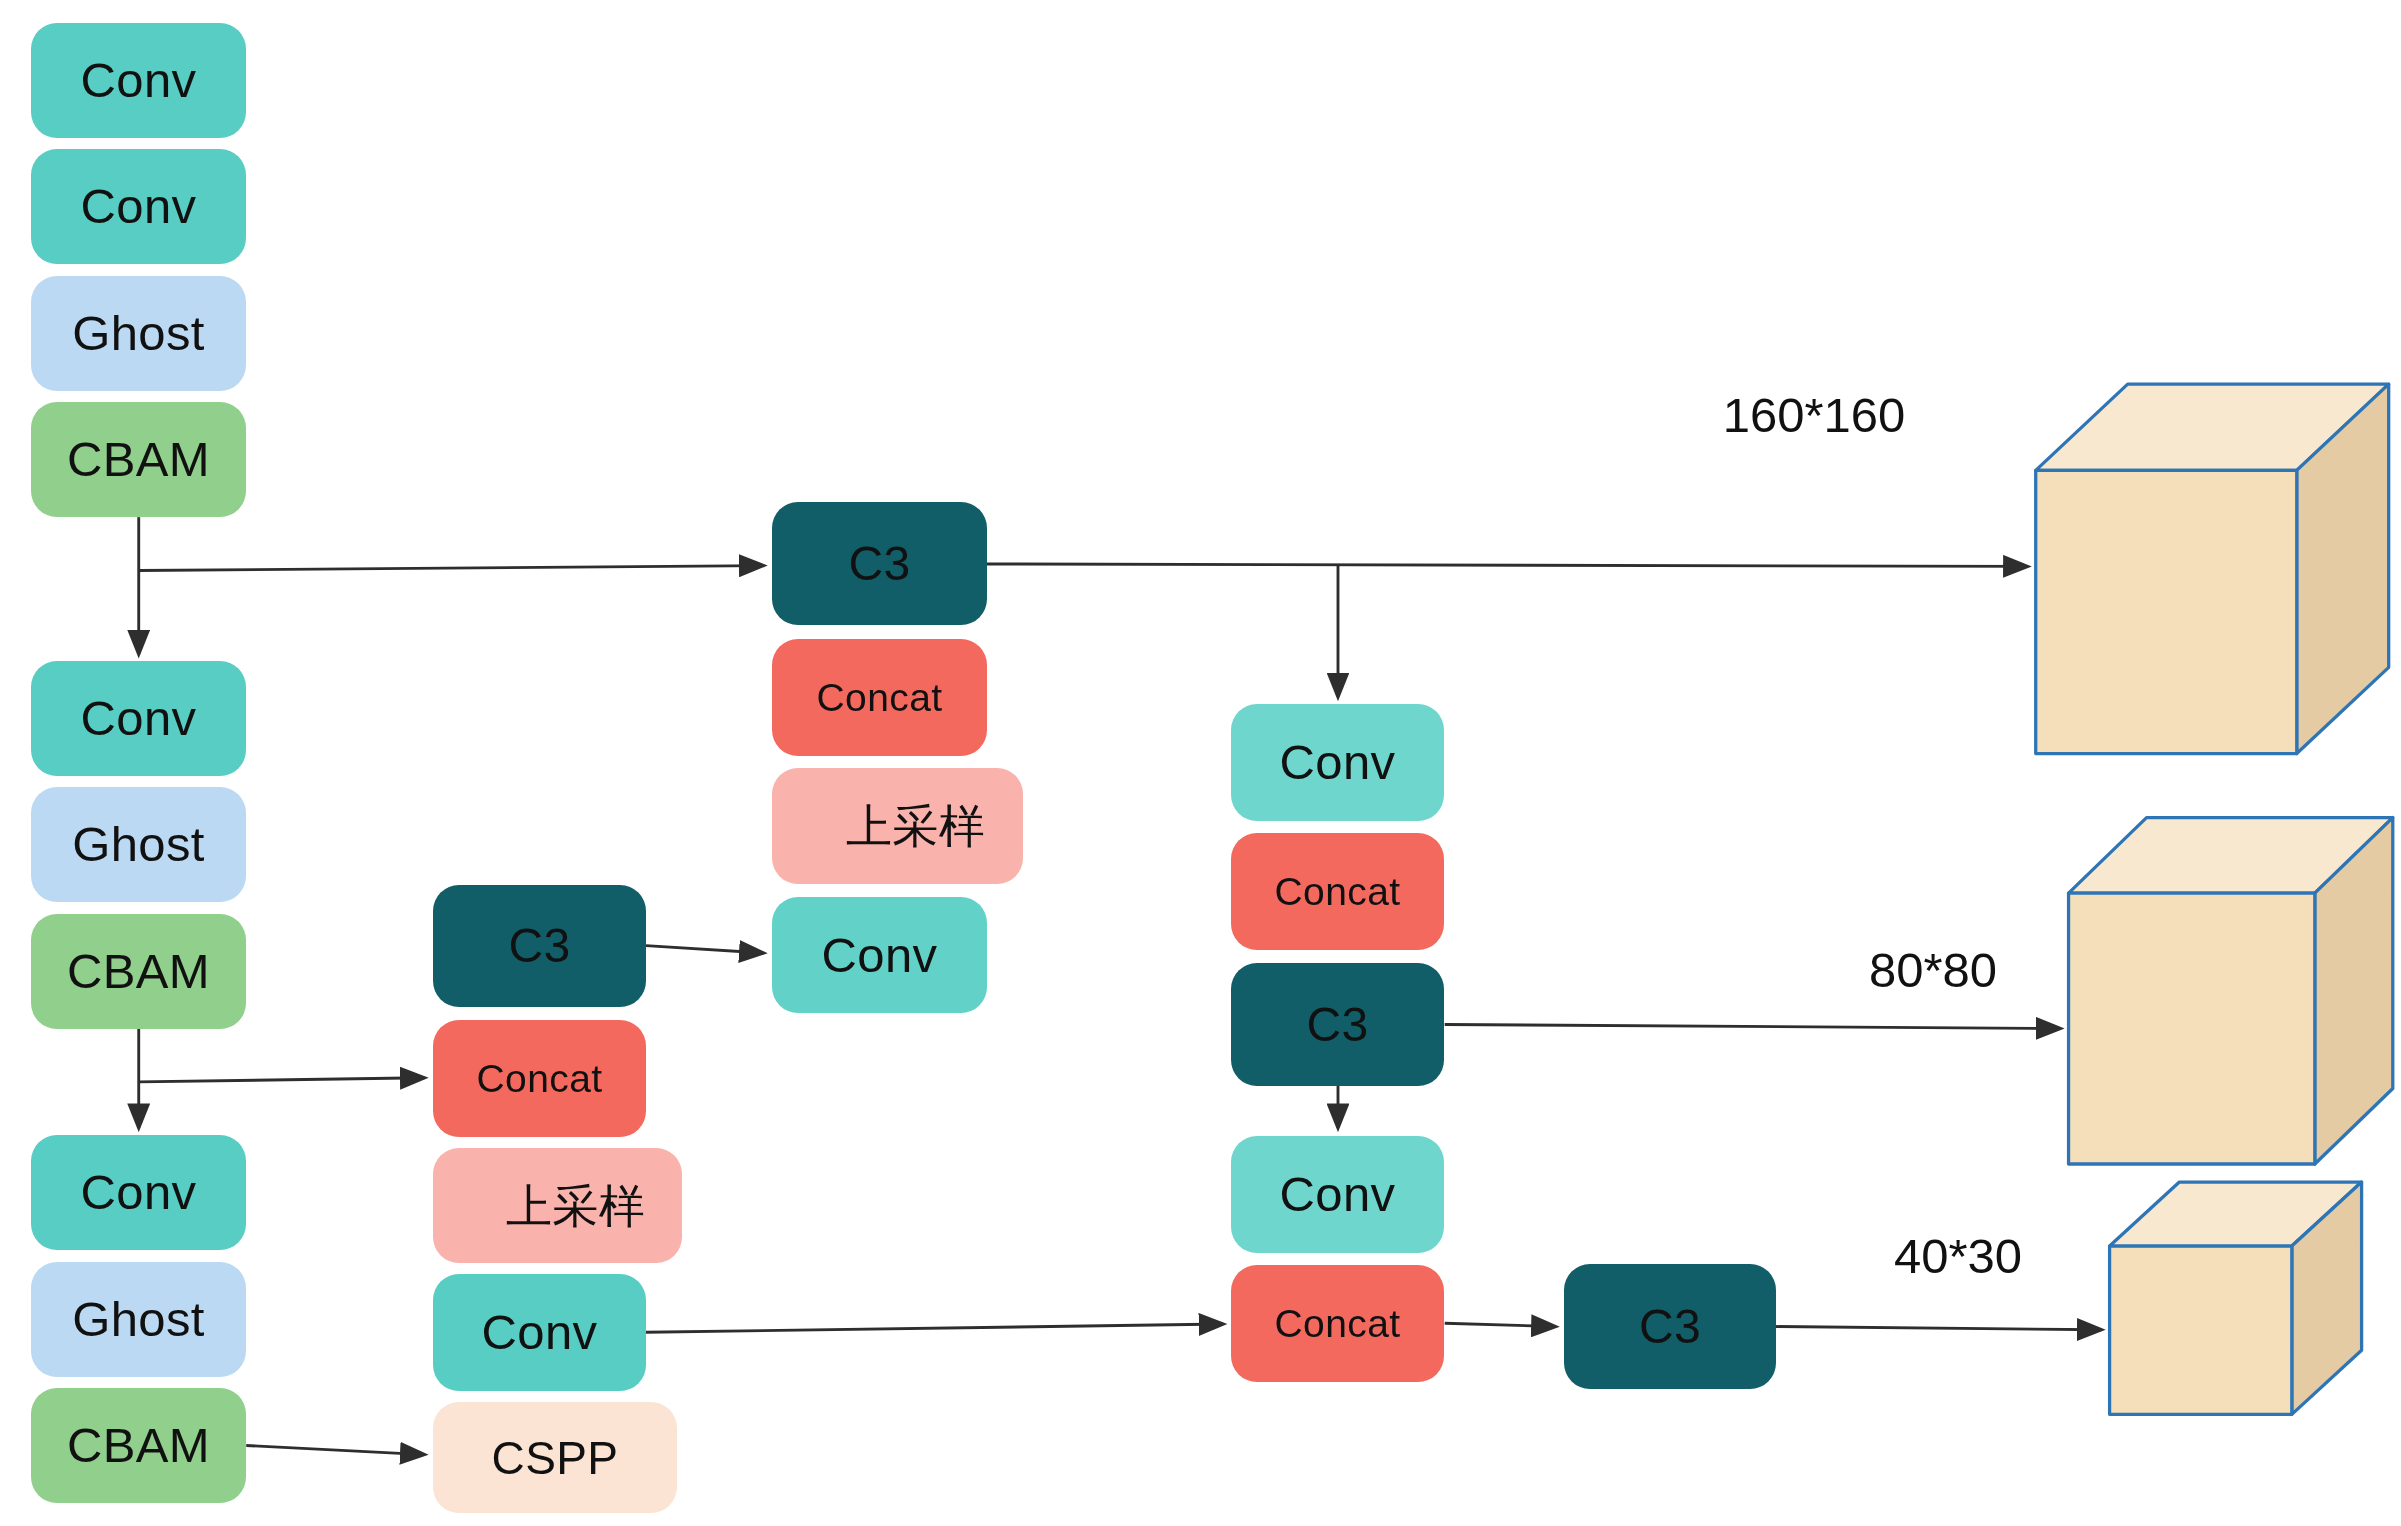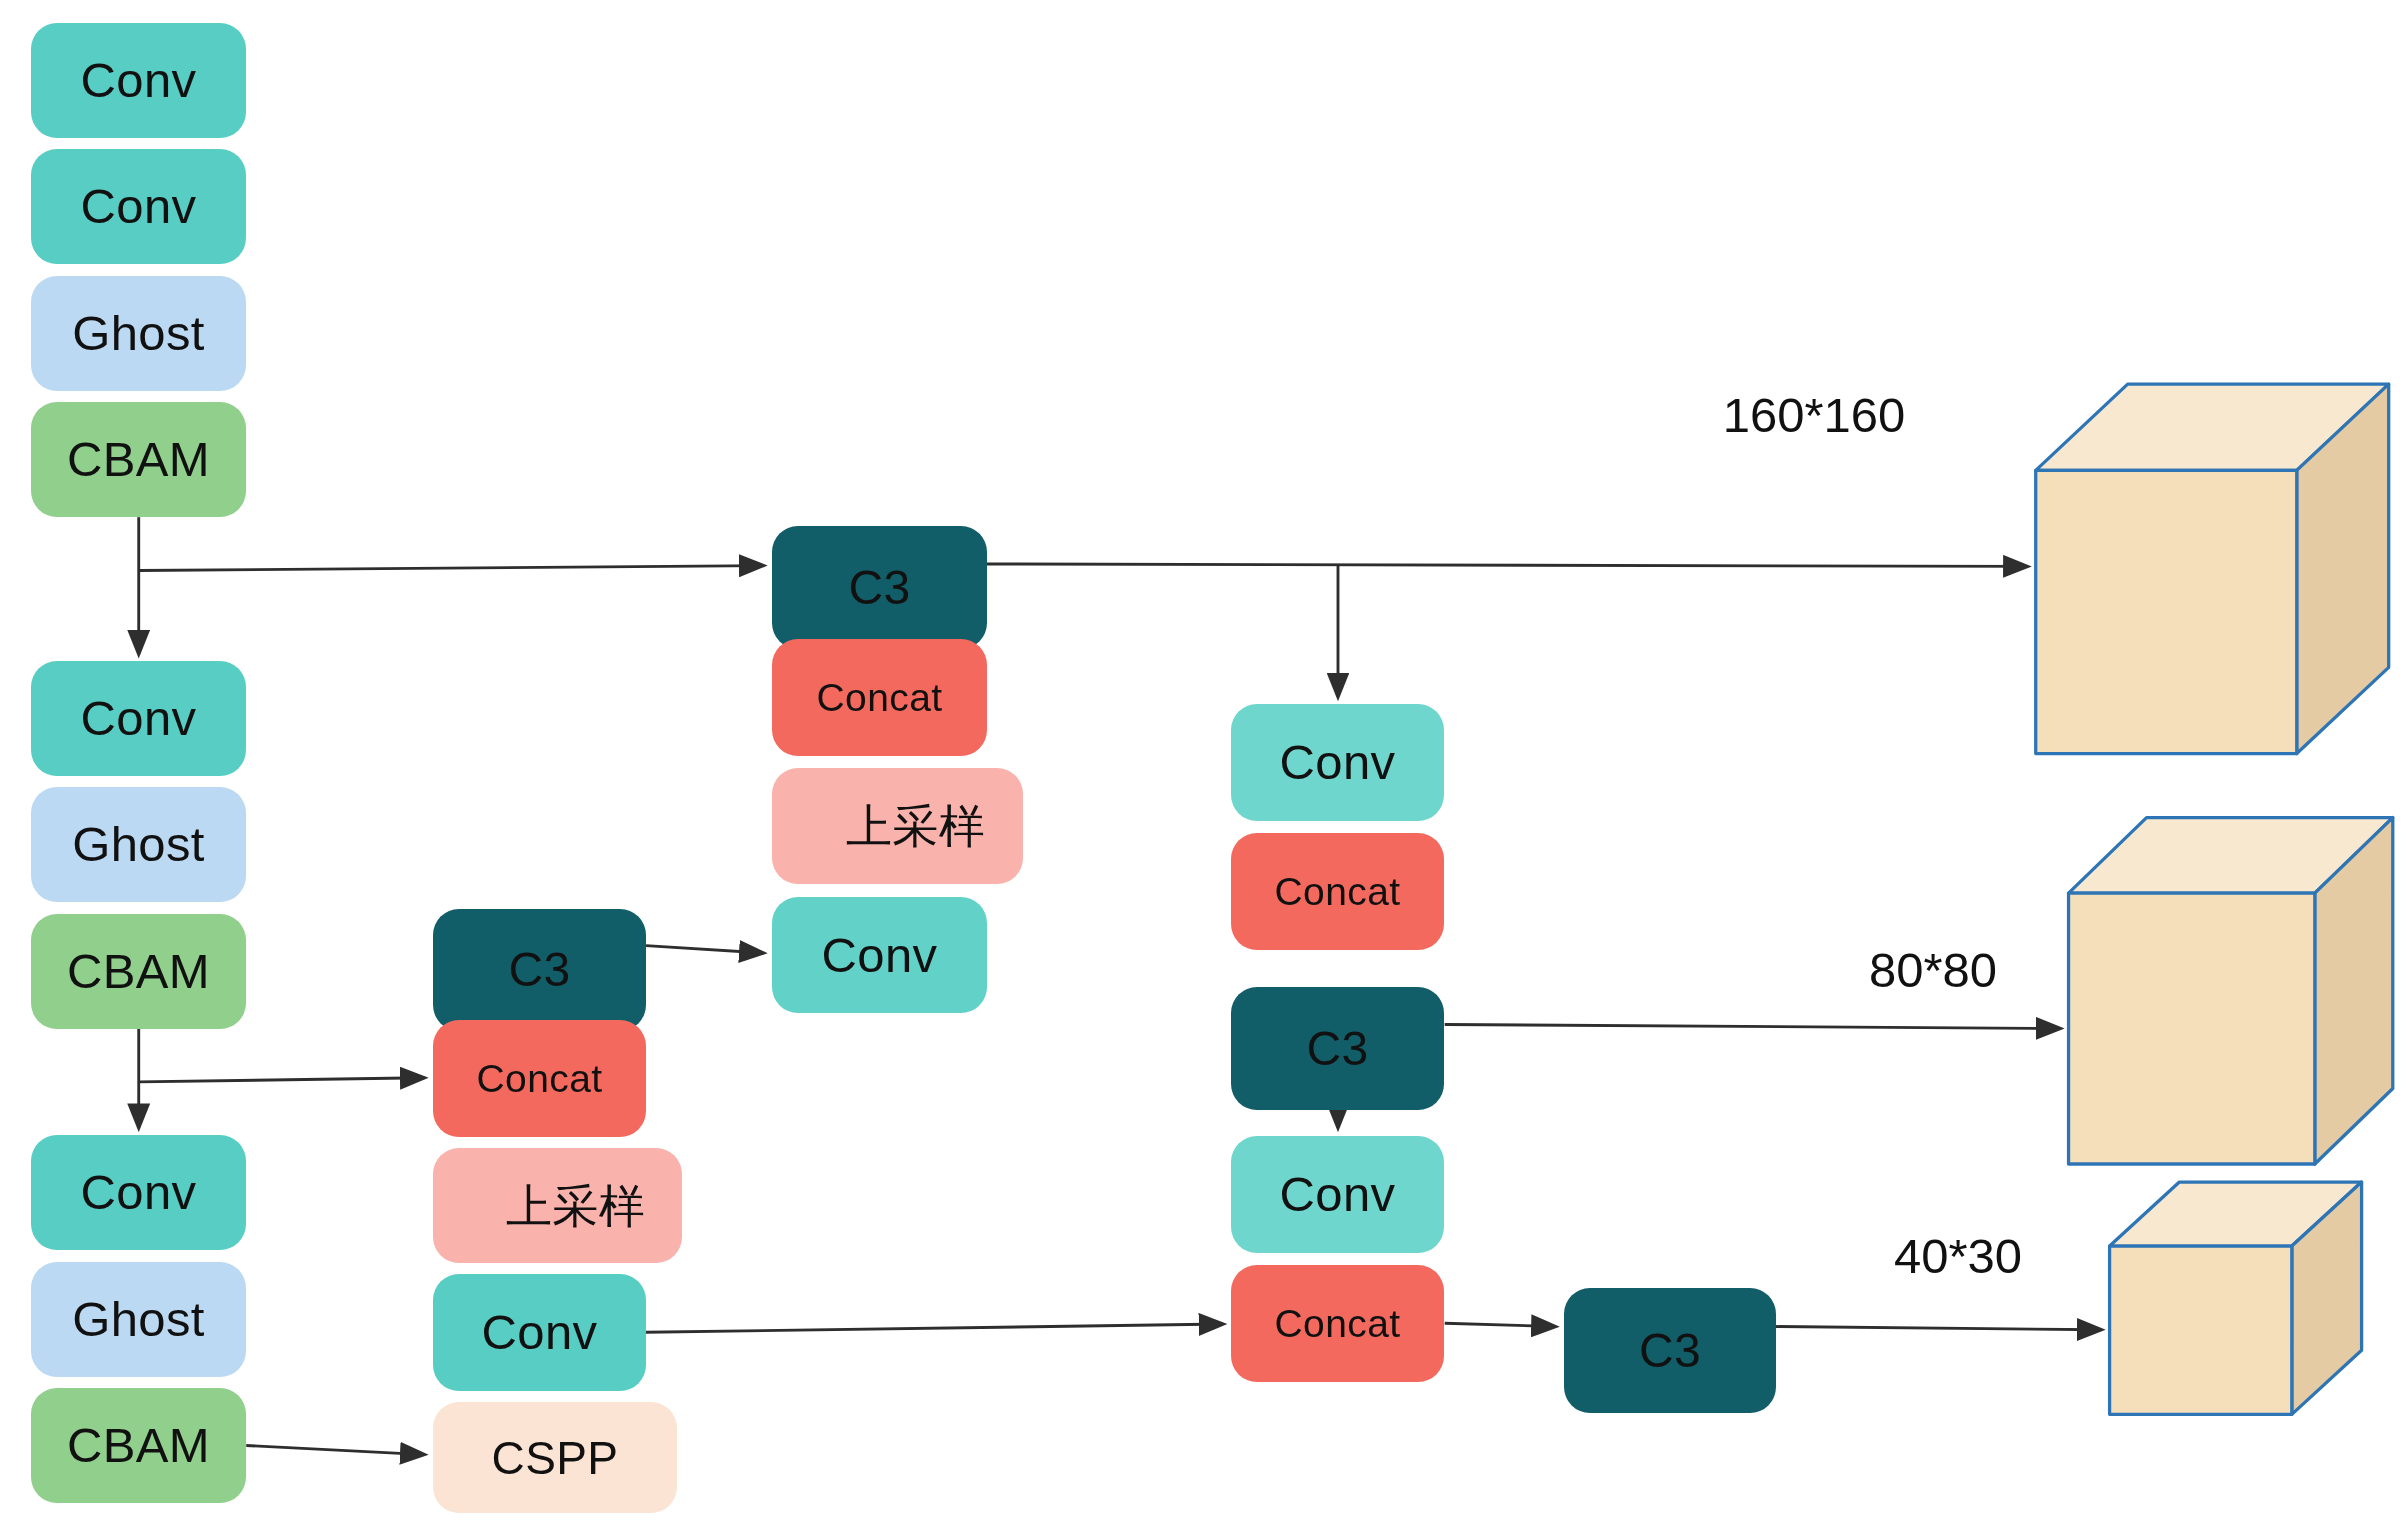--- a/index.html
+++ b/index.html
@@ -17,21 +17,21 @@
     display:flex;align-items:center;justify-content:center;
     border-radius:26px;
     color:#111111;
     font-size:49px;
     line-height:1;
     letter-spacing:0.4px;
   }
   .s-concat{font-size:39px;}
   .s-upsample{font-size:46px;padding-left:36px;}
   .s-cspp{font-size:46px;}
-  .s-c3{font-size:48px;margin-top:24px;}
+  .s-c3{font-size:48px;}
   .cube-label{
     position:absolute;
     transform:translate(-50%,-50%);
     font-size:49px;
     color:#111111;
     white-space:nowrap;
   }
 </style>
 </head>
 <body>

